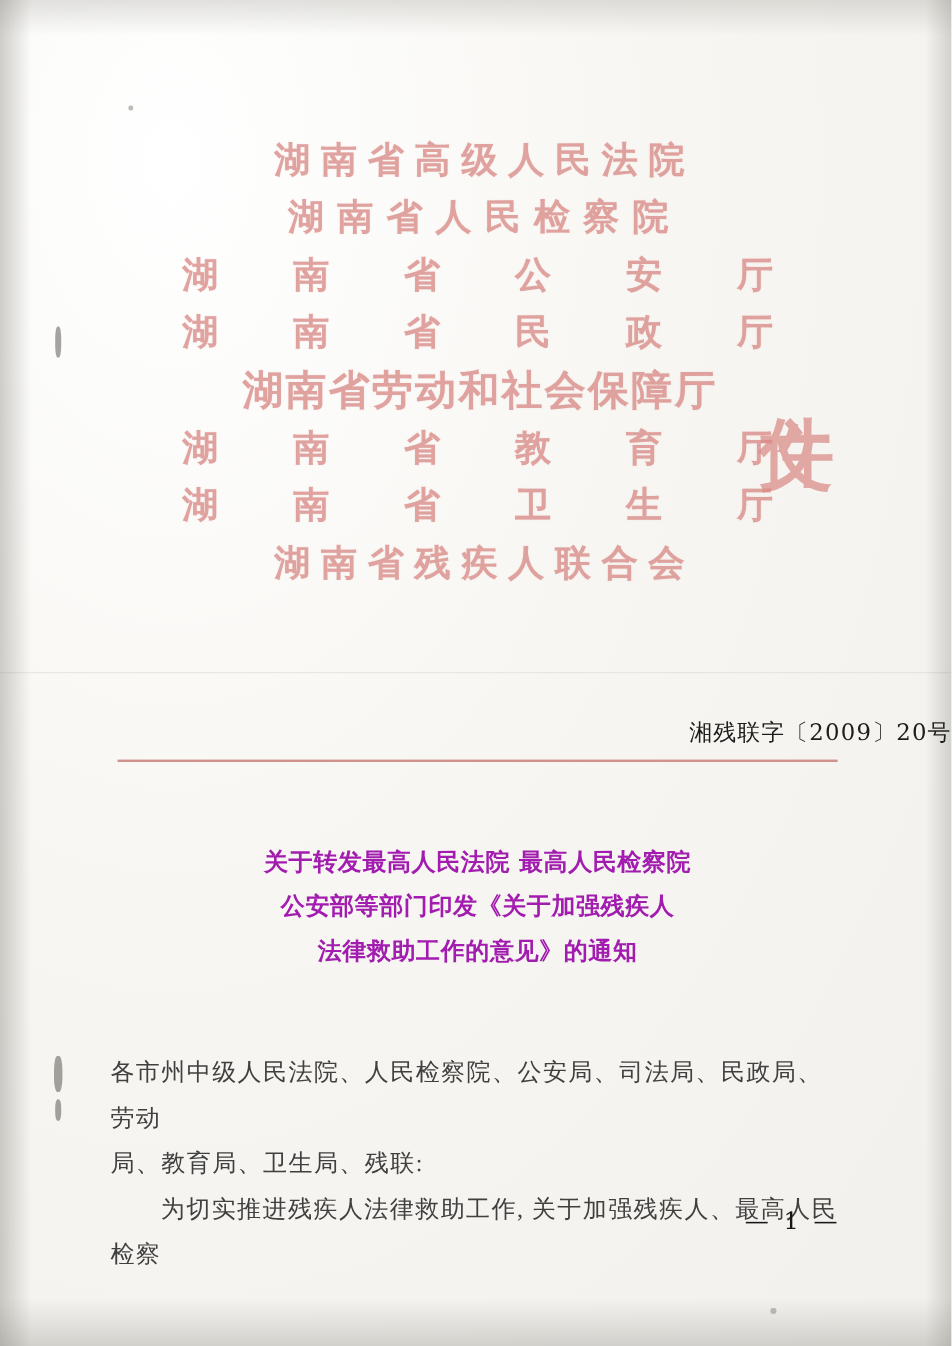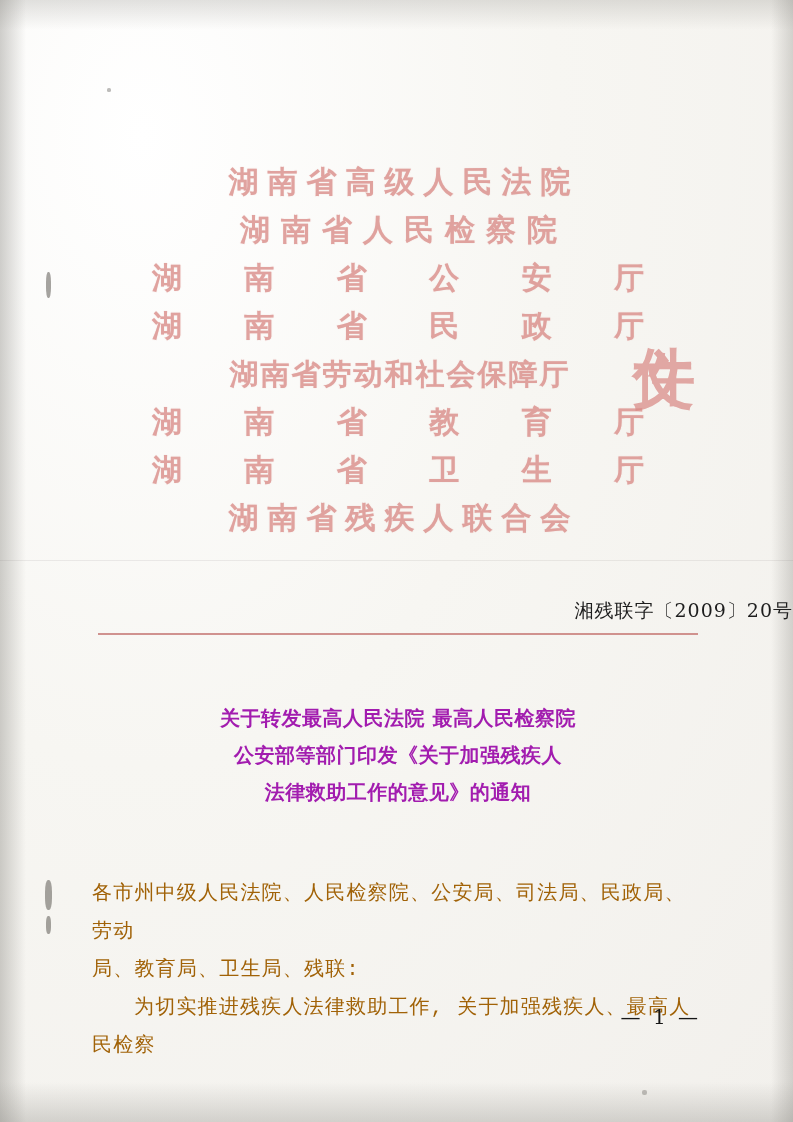--- a/index.html
+++ b/index.html
@@ -61,26 +61,26 @@
     font-family: "DejaVu Serif", "Liberation Serif", serif;
     font-weight: bold;
     font-size: 30px;
     line-height: 48px;
     letter-spacing: 2px;
     text-align: center;
     white-space: nowrap;
     opacity: 0.78;
     text-shadow: 0 0 1px rgba(215,140,136,0.5);
   }
-  .lh-1 { letter-spacing: 9px; padding-left: 8px; margin-top: 48px; }
+  .lh-1 { letter-spacing: 9px; padding-left: 8px; }
   .lh-2 { letter-spacing: 11px; padding-left: 8px; }
   .lh-3 { letter-spacing: 26px; padding-left: 22px; }
   .lh-4 { letter-spacing: 26px; padding-left: 22px; }
   .lh-5 { letter-spacing: 26px; padding-left: 22px; }
-  .lh-6 { letter-spacing: 2px; font-size: 29px; }
+  .lh-6 { letter-spacing: 2px; font-size: 34px; }
   .lh-7 { letter-spacing: 26px; padding-left: 22px; }
   .lh-8 { letter-spacing: 26px; padding-left: 22px; }
   .lh-9 { letter-spacing: 9px; padding-left: 8px; }
 
   .wenjian {
     position: absolute;
     right: 100px;
     top: 296px;
     color: #d98a86;
     font-family: "DejaVu Serif", "Liberation Serif", serif;
@@ -136,24 +136,24 @@
   }
 
   
   .body-block {
     position: absolute;
     top: 875px;
     left: 92px;
     width: 612px;
   }
   .body-line {
-    font-family: Liberation Mono, monospace;
+    font-family: Liberation Serif, serif;
     font-size: 20px;
     line-height: 38px;
-    color: #a16207;
+    color: #404040;
     letter-spacing: 1.2px;
   }
   .indent-2 { text-indent: 42px; }
 
   .page-number {
     position: absolute;
     top: 1005px;
     right: 92px;
     font-family: "DejaVu Serif", "Liberation Serif", serif;
     font-size: 20px;

